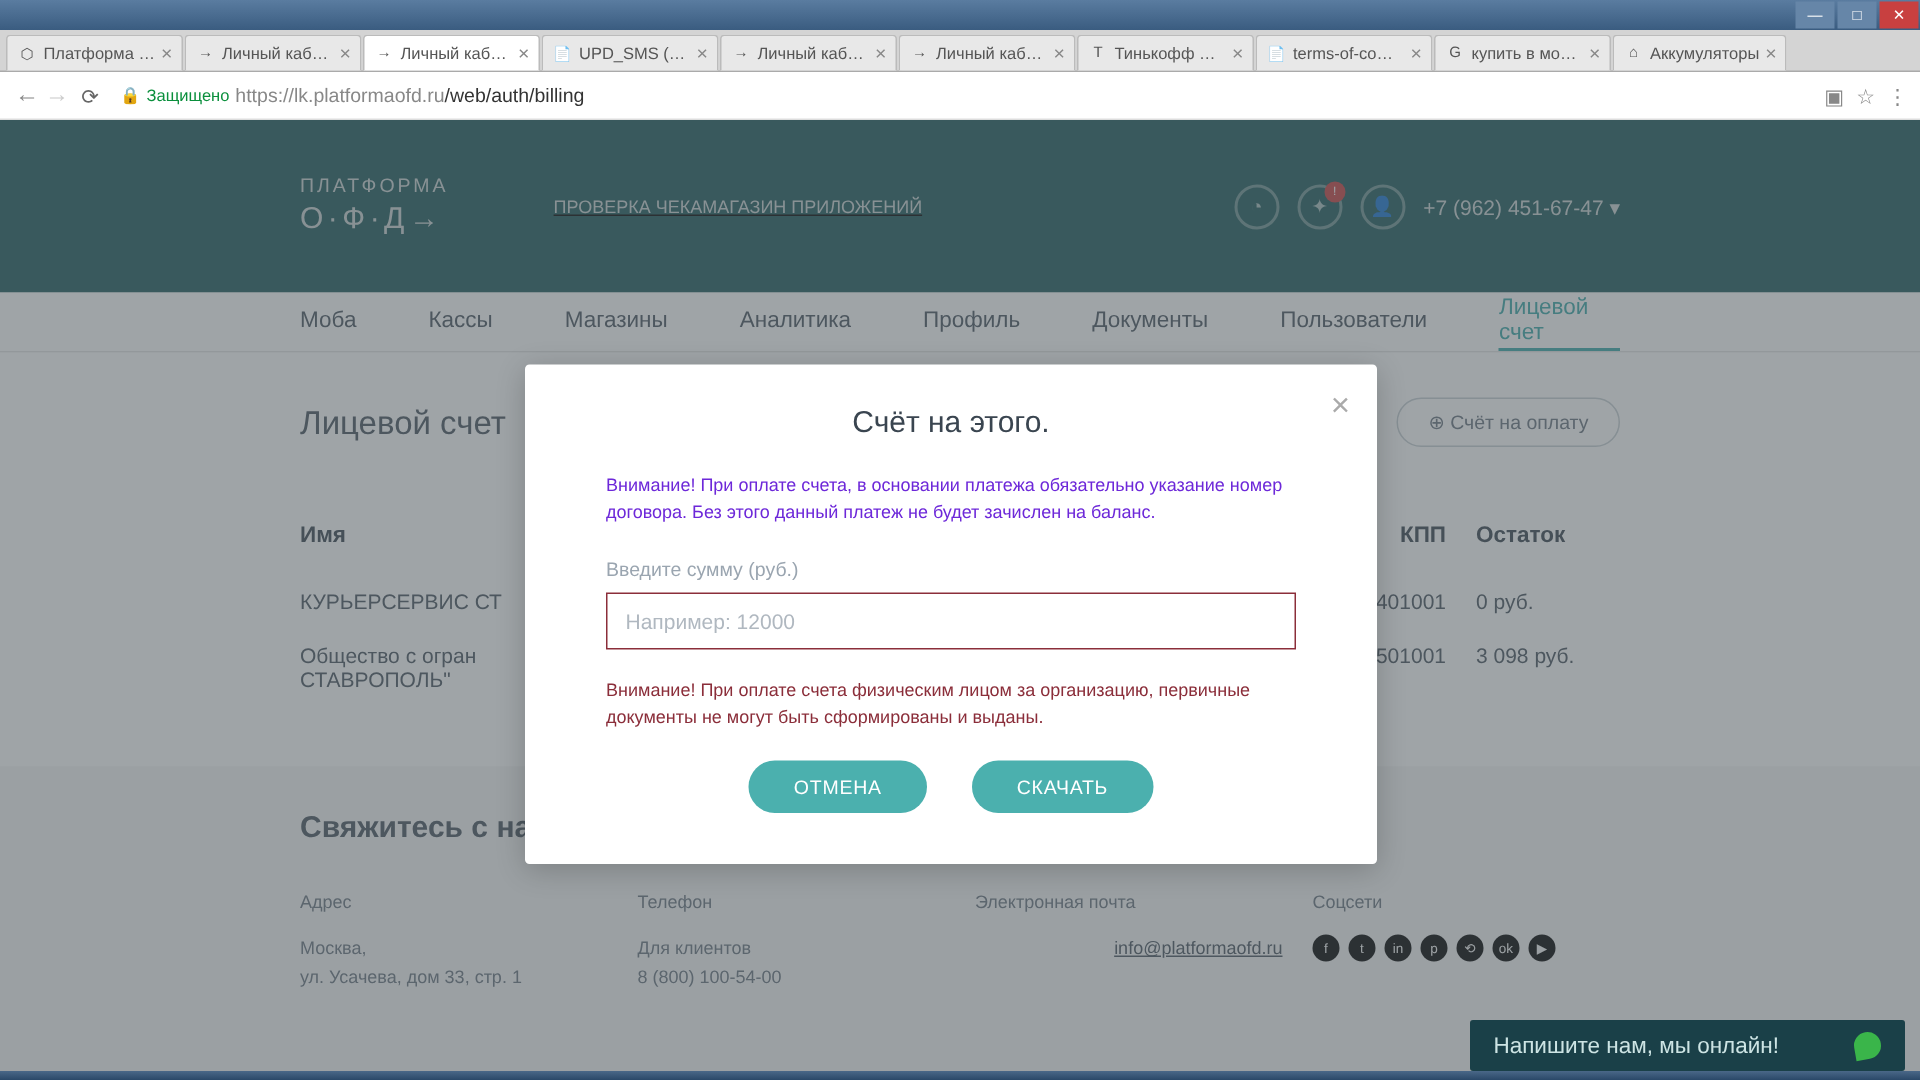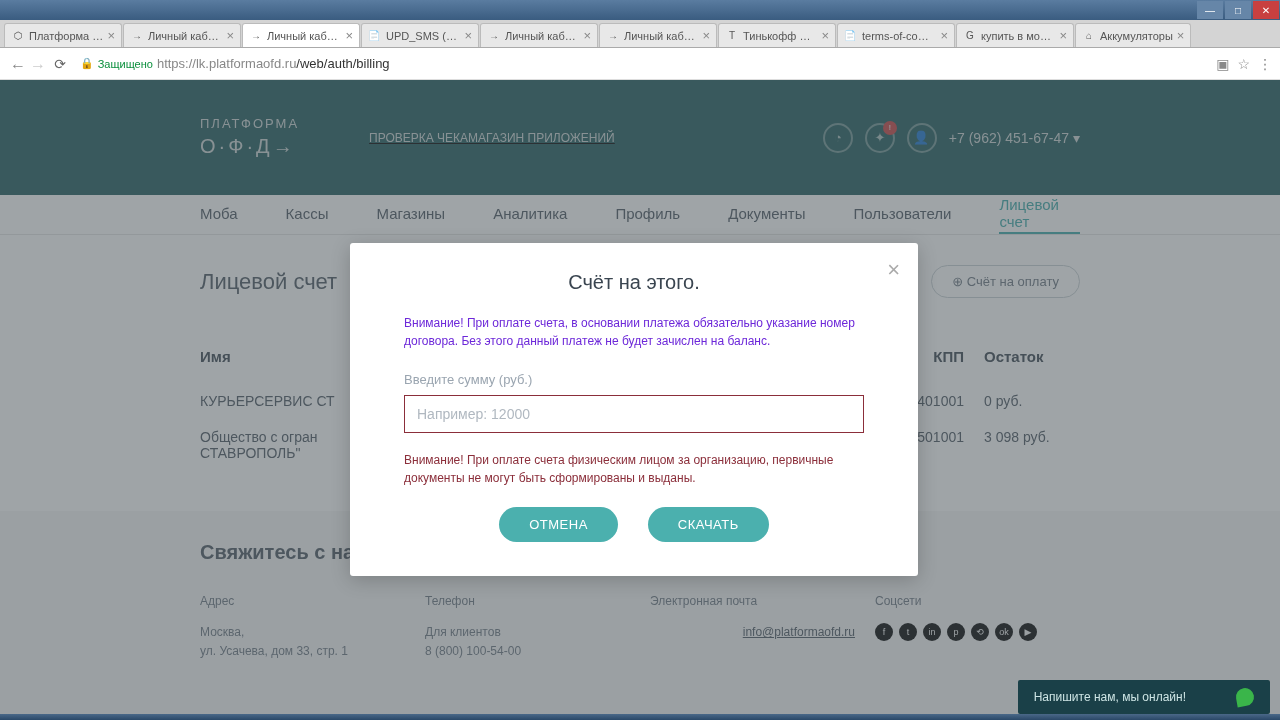--- a/index.html
+++ b/index.html
@@ -78,21 +78,21 @@
 .modal-title { text-align: center; font-size: 20px; color: #3a4550; margin-bottom: 20px; }
 .modal-warning { font-size: 12px; color: #6d28d9; line-height: 1.5; margin-bottom: 22px; }
 .modal-label { font-size: 13px; color: #9aa5b0; margin-bottom: 8px; }
 .modal-input { width: 100%; border: 1px solid #8b2e3a; padding: 10px 12px; font-size: 14px; color: #333; outline: none; margin-bottom: 18px; }
 .modal-input::placeholder { color: #b0b8c0; }
 .modal-note { font-size: 12px; color: #8b2e3a; line-height: 1.5; margin-bottom: 20px; }
 .modal-buttons { display: flex; justify-content: center; gap: 30px; }
 .mbtn { border: none; background: #4bb0ae; color: #fff; padding: 10px 30px; border-radius: 20px; font-size: 13px; cursor: pointer; letter-spacing: 0.5px; }
 
 
-.chat-widget { position: absolute; bottom: 6px; right: 10px; background: #1a4048; color: #cde4e4; padding: 8px 16px; font-size: 12px; border-radius: 2px; cursor: pointer; display: flex; align-items: center; }
+.chat-widget { position: absolute; bottom: 6px; right: 10px; background: #1a4048; color: #cde4e4; padding: 8px 16px; font-size: 15px; border-radius: 2px; cursor: pointer; display: flex; align-items: center; }
 .chat-widget::after { content: ""; width: 18px; height: 18px; background: #3ab54a; border-radius: 50% 50% 50% 0; margin-left: 50px; transform: rotate(-10deg); }
 
 
 .taskbar { position: absolute; bottom: 0; left: 0; right: 0; height: 6px; background: linear-gradient(to bottom, #4a6888, #2a4868); }
 </style>
 </head>
 <body>
 
 <div class="win-titlebar">
   <div class="win-btn win-min">—</div>

